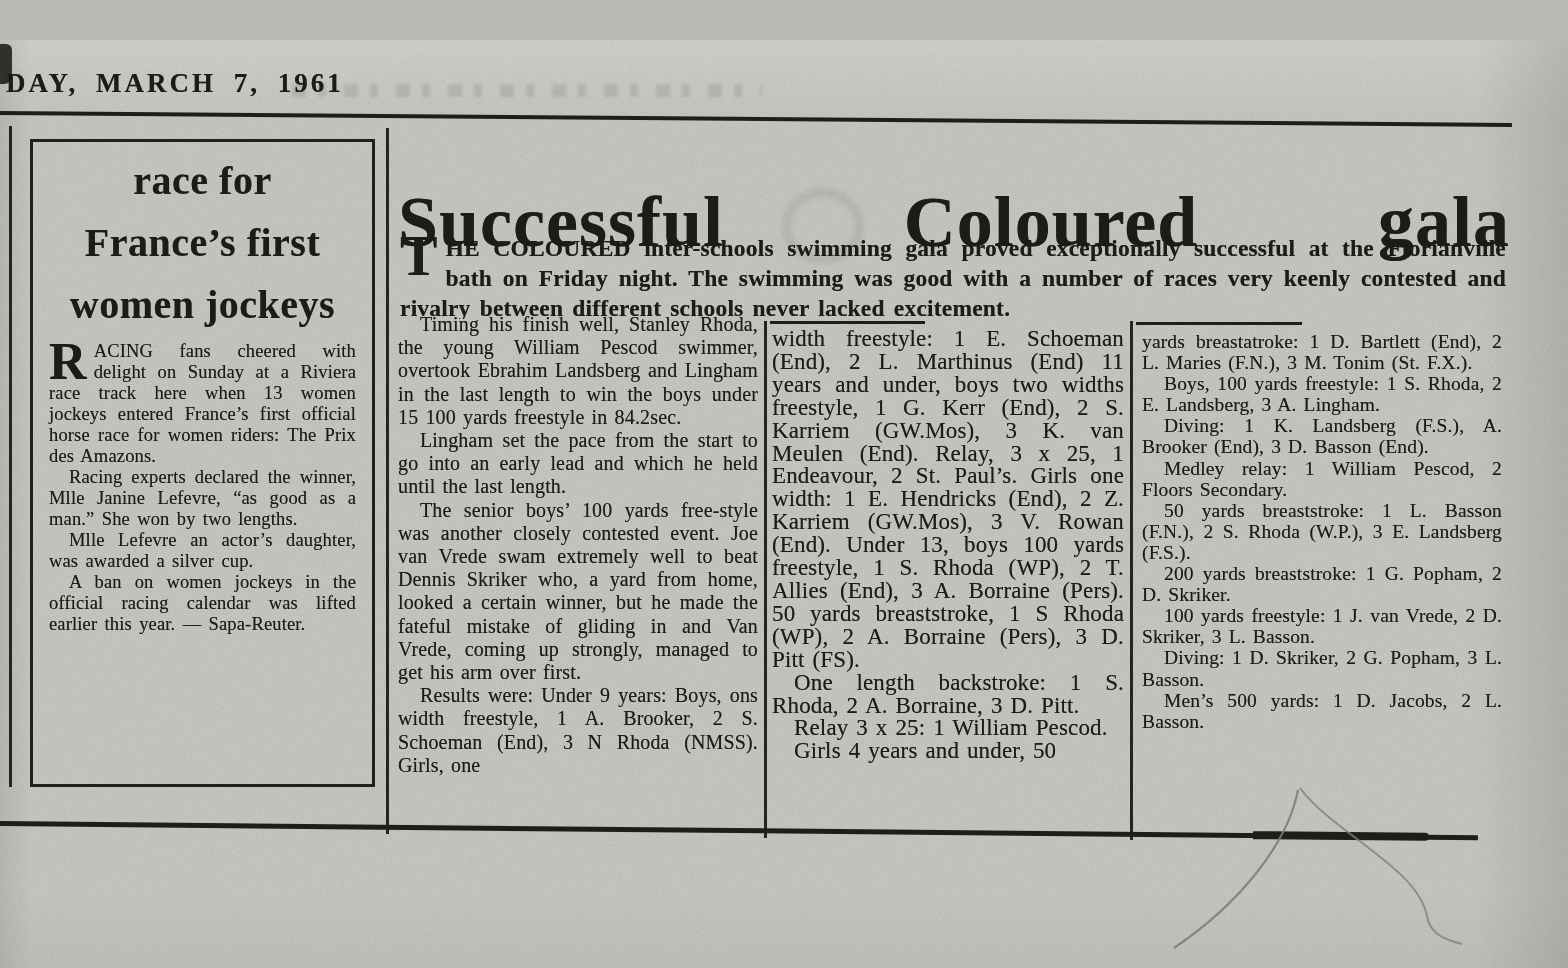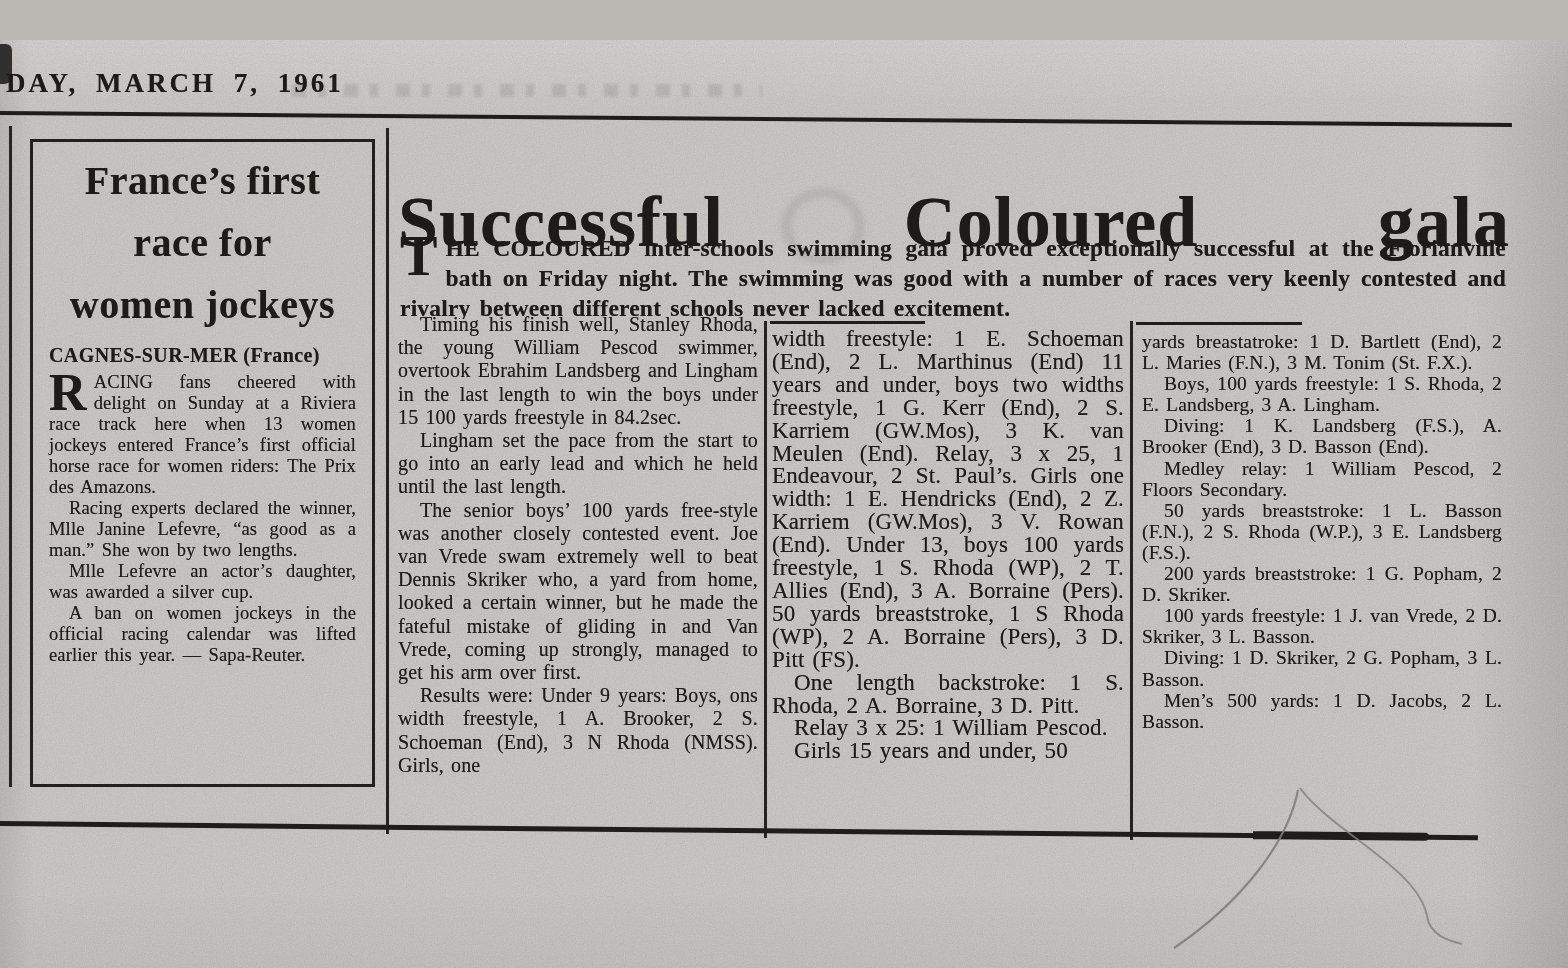--- a/index.html
+++ b/index.html
@@ -98,25 +98,24 @@
   <div class="ghost-row"></div>
   <div class="ghost-ring"></div>
 
   <div class="vrule edge-rule"></div>
   <div class="vrule divider-1"></div>
   <div class="vrule divider-2"></div>
   <div class="vrule divider-3"></div>
 
   <div class="side-box ink">
     <div class="side-headline">
+      <div>race for</div>
       <div>France’s first</div>
-      <div>race for</div>
       <div>women jockeys</div>
     </div>
-    <div class="side-dateline">CAGNES-SUR-MER (France)</div>
     <div class="side-body">
       <p>
         <span class="dropcap-r">R</span><span>ACING fans cheered with delight on Sunday at a Riviera race track here when 13 women jockeys entered France’s first official horse race for women riders: The Prix des Amazons.</span>
       </p>
       <p class="indent">Racing experts declared the winner, Mlle Janine Lefevre, “as good as a man.” She won by two lengths.</p>
       <p class="indent">Mlle Lefevre an actor’s daughter, was awarded a silver cup.</p>
       <p class="indent">A ban on women jockeys in the official racing calendar was lifted earlier this year. — Sapa-Reuter.</p>
     </div>
   </div>
 
@@ -133,21 +132,21 @@
     <p class="indent">Timing his finish well, Stanley Rhoda, the young William Pescod swimmer, overtook Ebrahim Landsberg and Lingham in the last length to win the boys under 15 100 yards freestyle in 84.2sec.</p>
     <p class="indent">Lingham set the pace from the start to go into an early lead and which he held until the last length.</p>
     <p class="indent">The senior boys’ 100 yards free-style was another closely contested event. Joe van Vrede swam extremely well to beat Dennis Skriker who, a yard from home, looked a certain winner, but he made the fateful mistake of gliding in and Van Vrede, coming up strongly, managed to get his arm over first.</p>
     <p class="indent">Results were: Under 9 years: Boys, ons width freestyle, 1 A. Brooker, 2 S. Schoeman (End), 3 N Rhoda (NMSS). Girls, one</p>
   </div>
 
   <div class="col col-2 ink">
     <p>width freestyle: 1 E. Schoeman (End), 2 L. Marthinus (End) 11 years and under, boys two widths freestyle, 1 G. Kerr (End), 2 S. Karriem (GW.Mos), 3 K. van Meulen (End). Relay, 3 x 25, 1 Endeavour, 2 St. Paul’s. Girls one width: 1 E. Hendricks (End), 2 Z. Karriem (GW.Mos), 3 V. Rowan (End). Under 13, boys 100 yards freestyle, 1 S. Rhoda (WP), 2 T. Allies (End), 3 A. Borraine (Pers). 50 yards breaststroke, 1 S Rhoda (WP), 2 A. Borraine (Pers), 3 D. Pitt (FS).</p>
     <p class="indent">One length backstroke: 1 S. Rhoda, 2 A. Borraine, 3 D. Pitt.</p>
     <p class="indent">Relay 3 x 25: 1 William Pescod.</p>
-    <p class="indent">Girls 15 years and under, 50</p>
+    <p class="indent">Girls 4 years and under, 50</p>
   </div>
 
   <div class="col col-3 ink">
     <p>yards breastatroke: 1 D. Bartlett (End), 2 L. Maries (F.N.), 3 M. Tonim (St. F.X.).</p>
     <p class="indent">Boys, 100 yards freestyle: 1 S. Rhoda, 2 E. Landsberg, 3 A. Lingham.</p>
     <p class="indent">Diving: 1 K. Landsberg (F.S.), A. Brooker (End), 3 D. Basson (End).</p>
     <p class="indent">Medley relay: 1 William Pescod, 2 Floors Secondary.</p>
     <p class="indent">50 yards breaststroke: 1 L. Basson (F.N.), 2 S. Rhoda (W.P.), 3 E. Landsberg (F.S.).</p>
     <p class="indent">200 yards breaststroke: 1 G. Popham, 2 D. Skriker.</p>
     <p class="indent">100 yards freestyle: 1 J. van Vrede, 2 D. Skriker, 3 L. Basson.</p>

